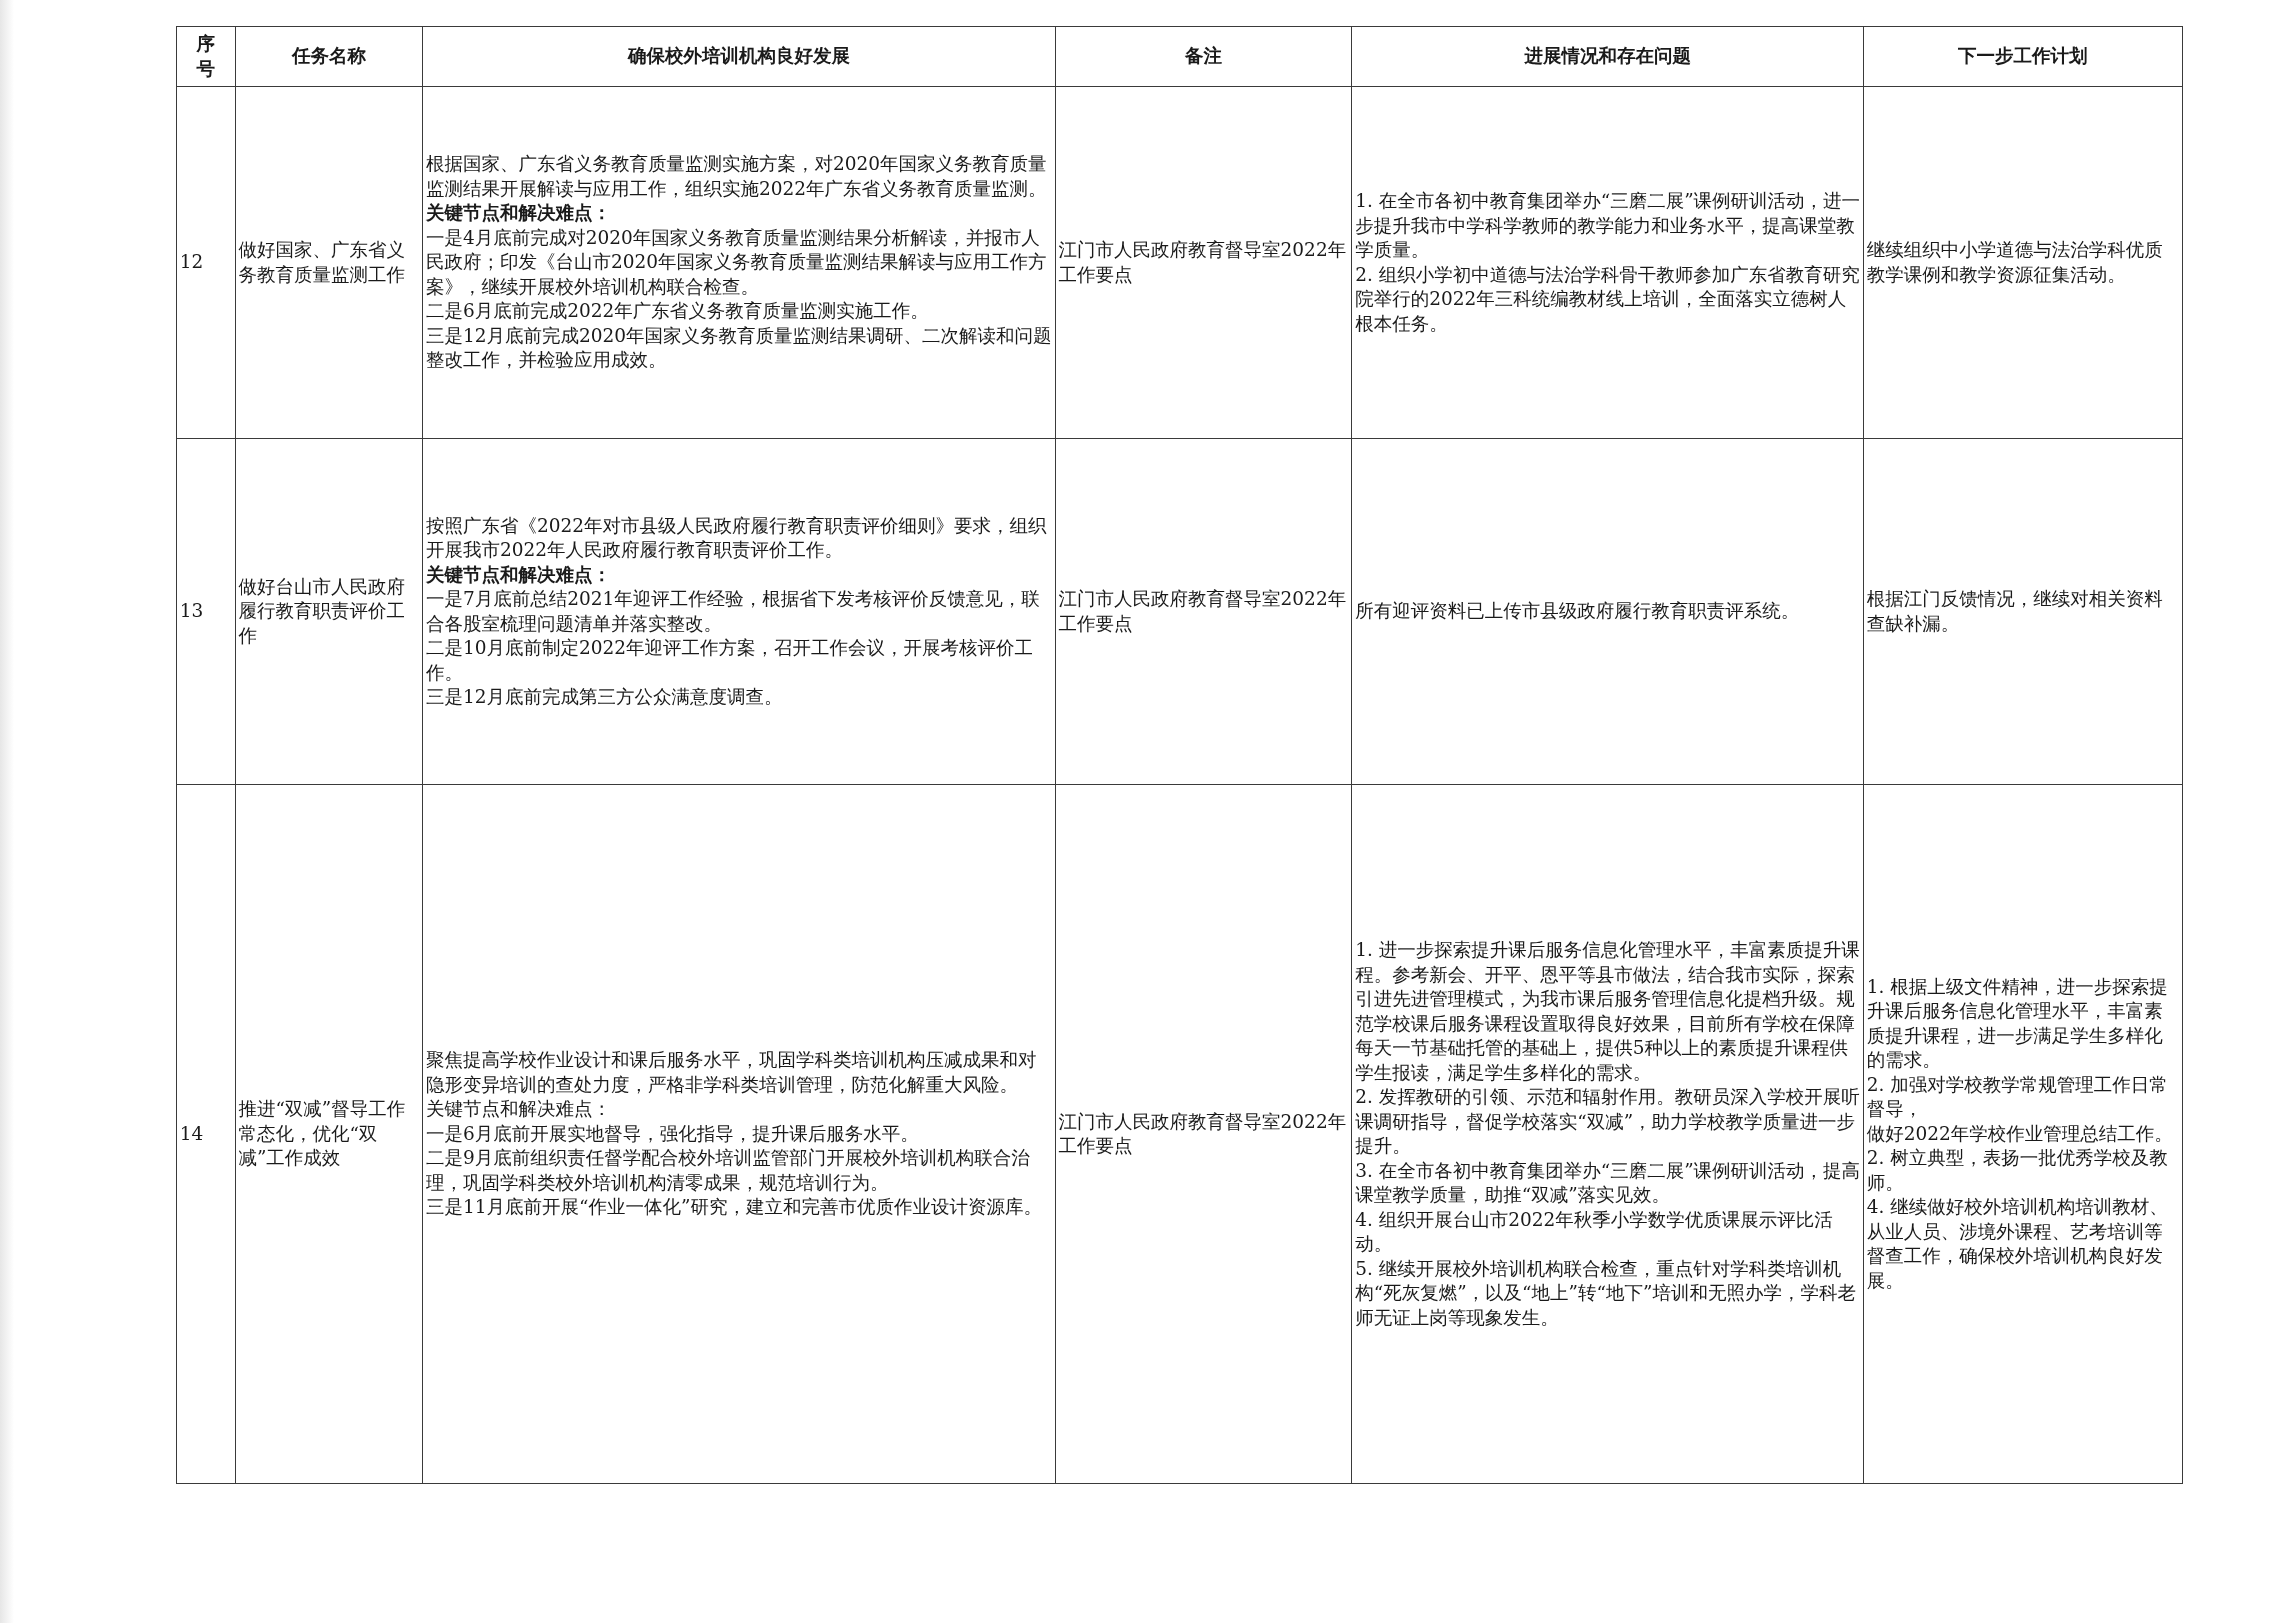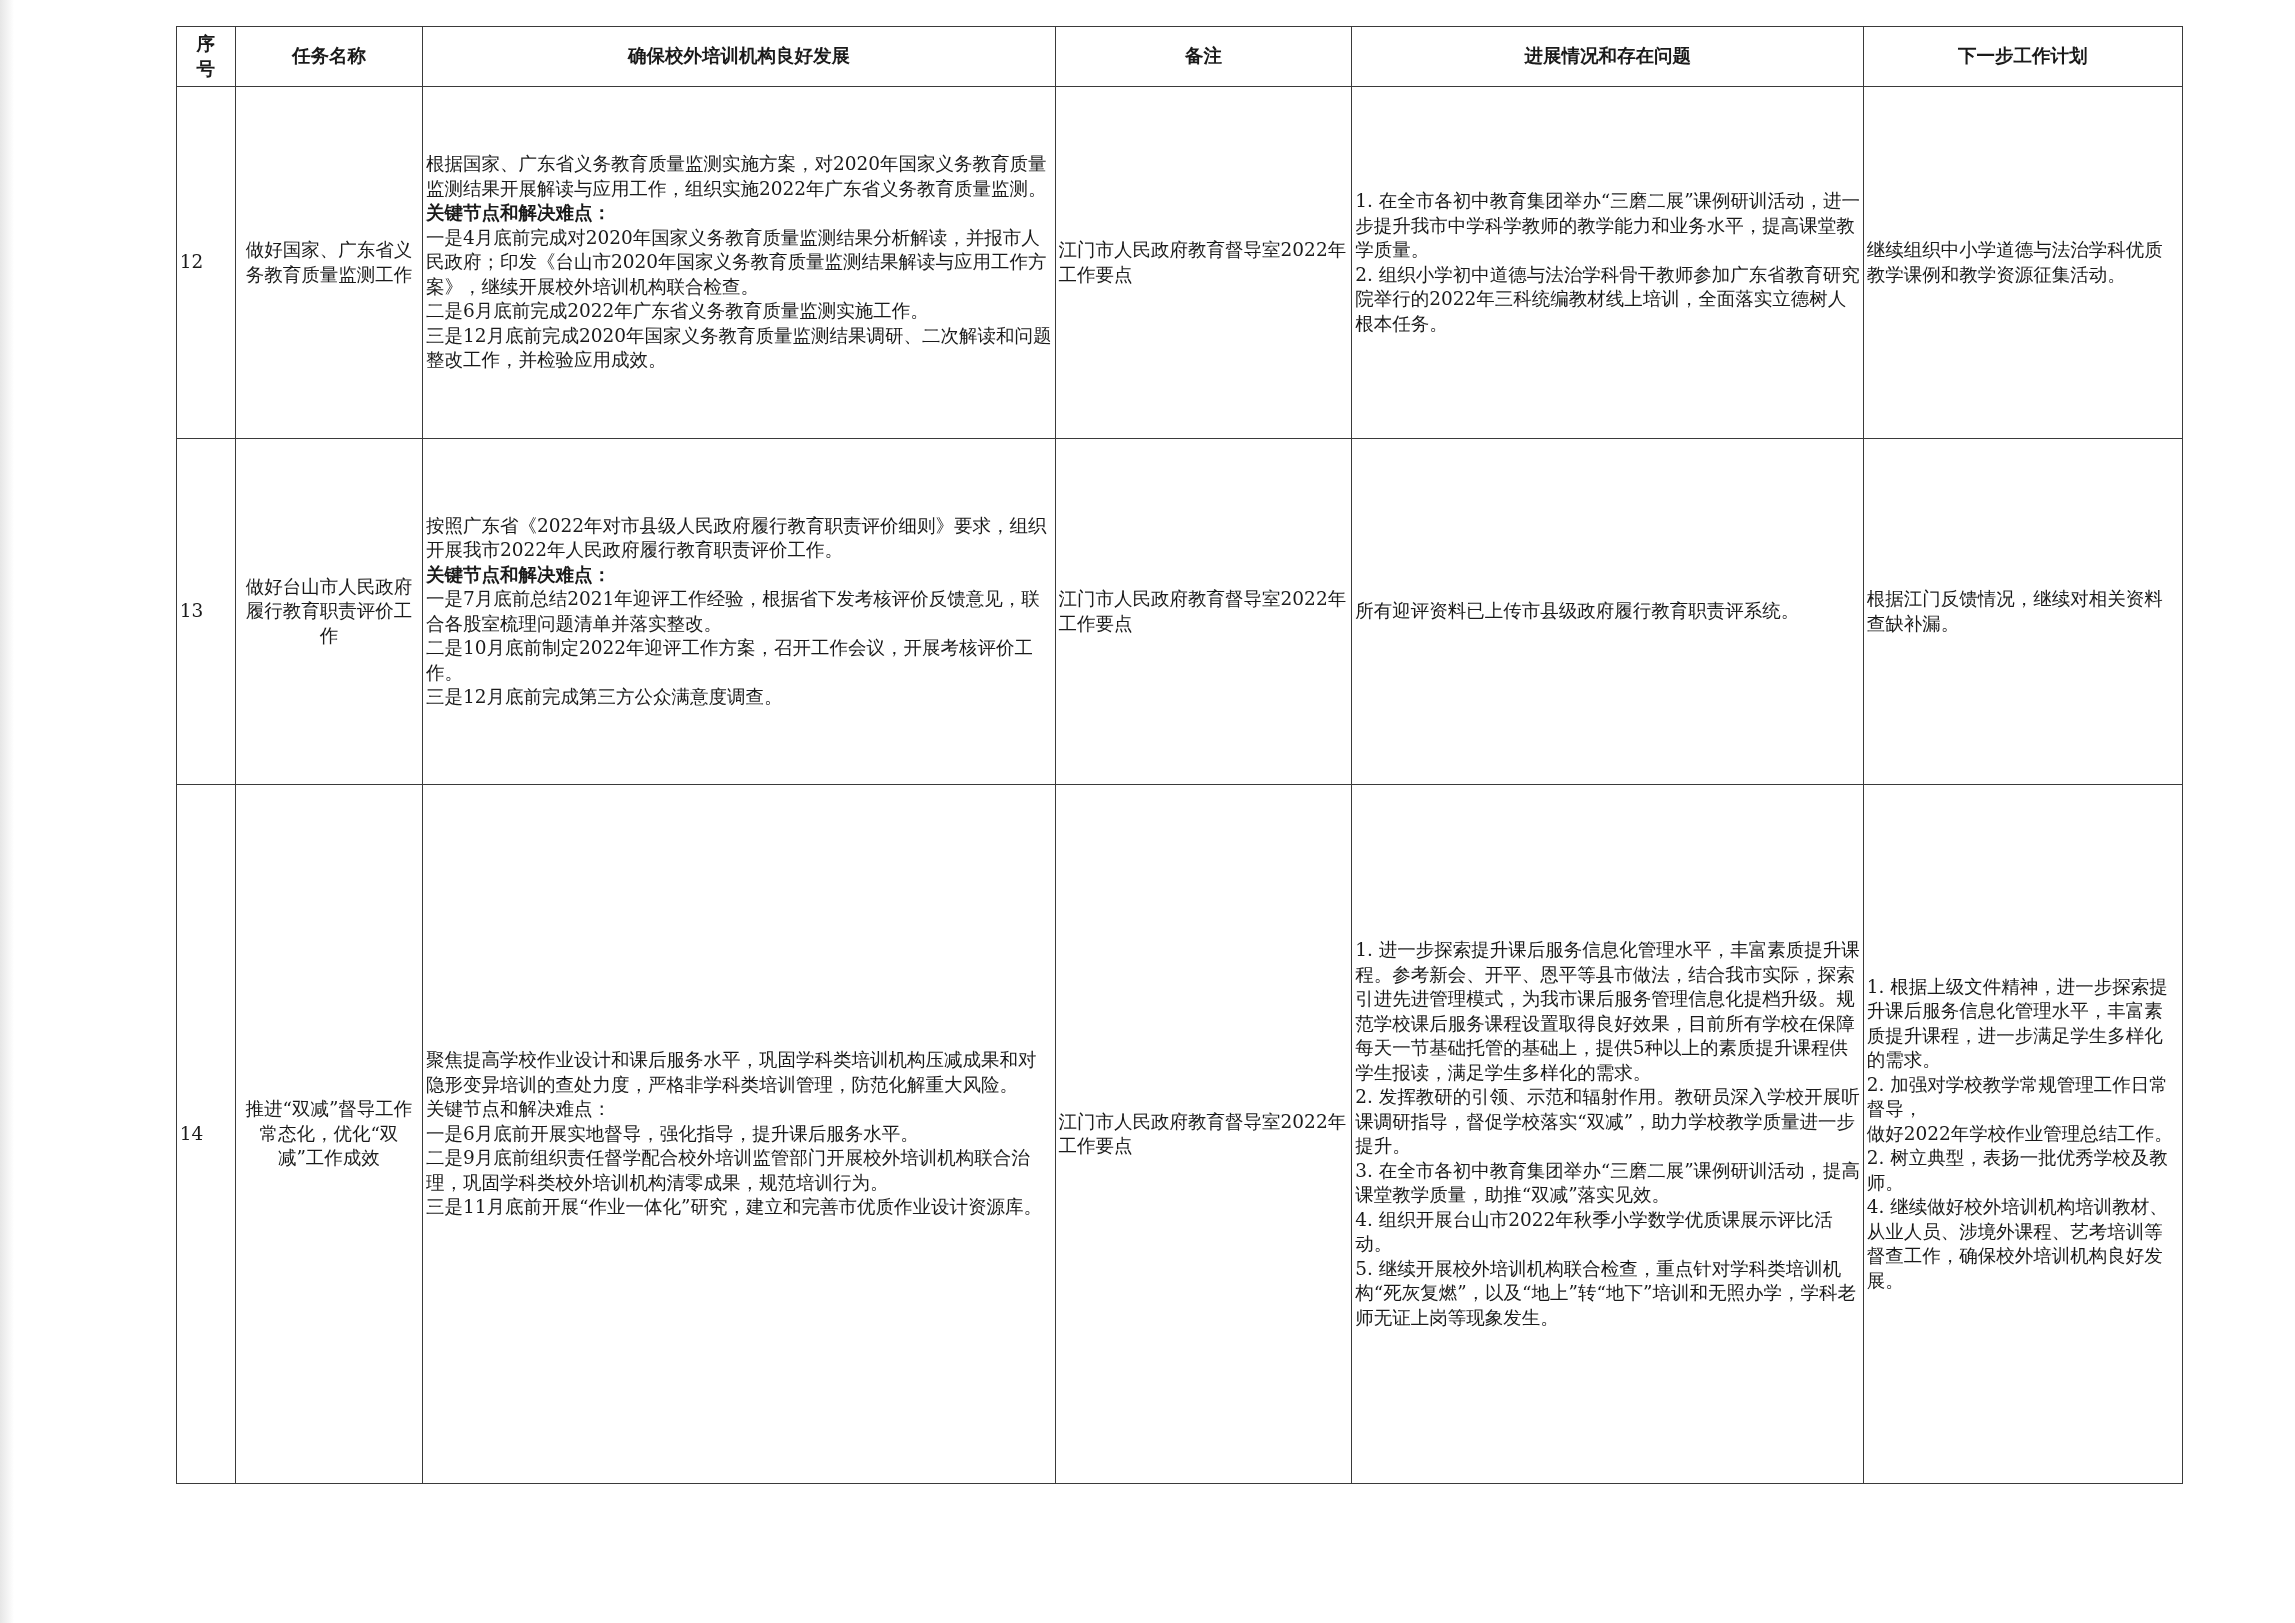--- a/index.html
+++ b/index.html
@@ -6,21 +6,21 @@
   body { width: 2295px; height: 1623px; position: relative; overflow: hidden;
          font-family: "DejaVu Serif", "Liberation Serif", serif; color: #1a1a1a; }
   .page-edge { position: absolute; left: 0; top: 0; width: 14px; height: 1623px;
                background: linear-gradient(to right, #e6e6e6, #ffffff); }
   table.plan { position: absolute; left: 176px; top: 26px; width: 1965px; height: 1456px;
                border-collapse: collapse; table-layout: fixed; }
   table.plan td, table.plan th { border: 1.4px solid #3a3a3a; vertical-align: middle;
                padding: 0 2.8px; font-size: 18.5px; line-height: 24.5px; }
   table.plan th { font-weight: bold; text-align: center; height: 59px; }
   .c-no { width: 52px; text-align: left; }
-  .c-name { width: 181px; text-align: center; }
+  .c-name { width: 181px; }
   .c-content { width: 626px; }
   .c-remark { width: 290px; }
   .c-progress { width: 505px; }
   .c-next { width: 312px; margin-top: 28px; }
   th.c-no { line-height: 21px; padding: 0; }
   .line { display: block; }
   .bold { font-weight: bold; }
   tr.r12 { height: 352px; }
   tr.r13 { height: 346px; }
   tr.r14 { height: 699px; }

